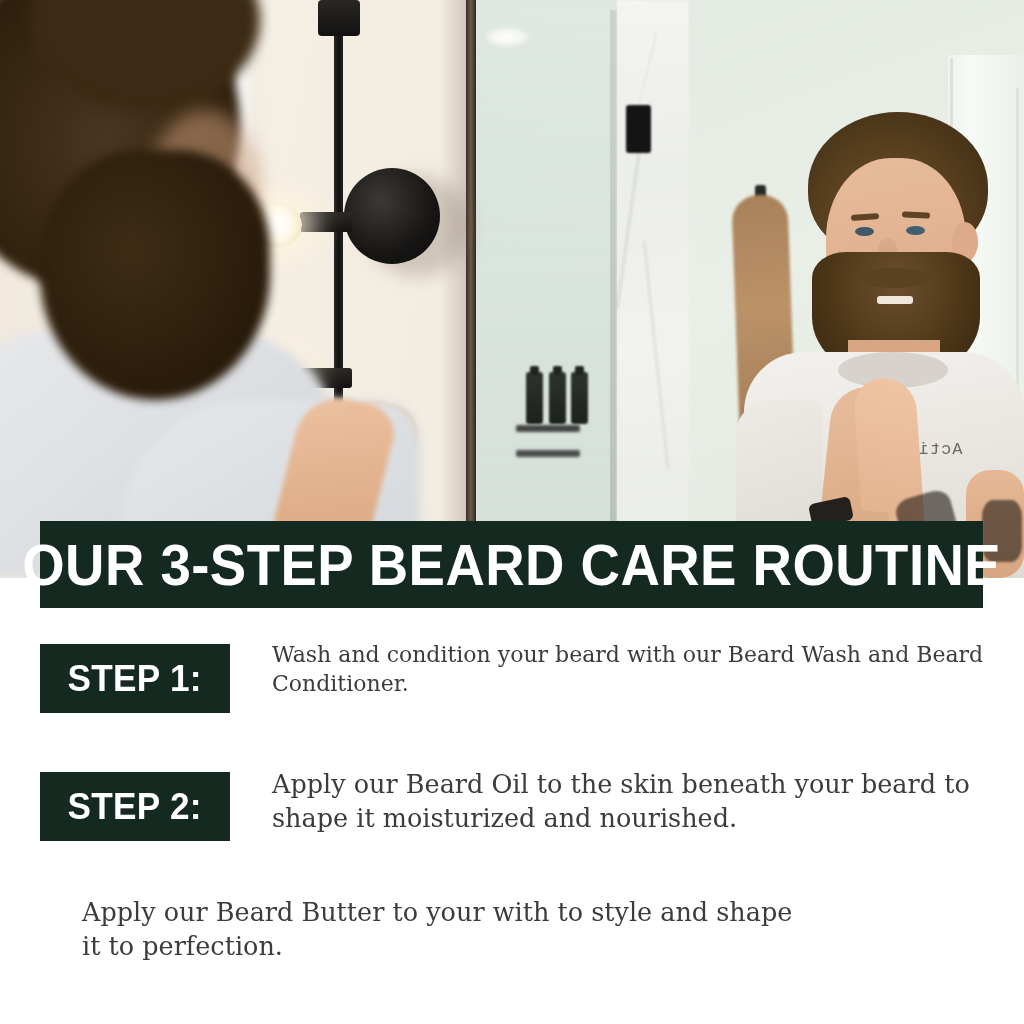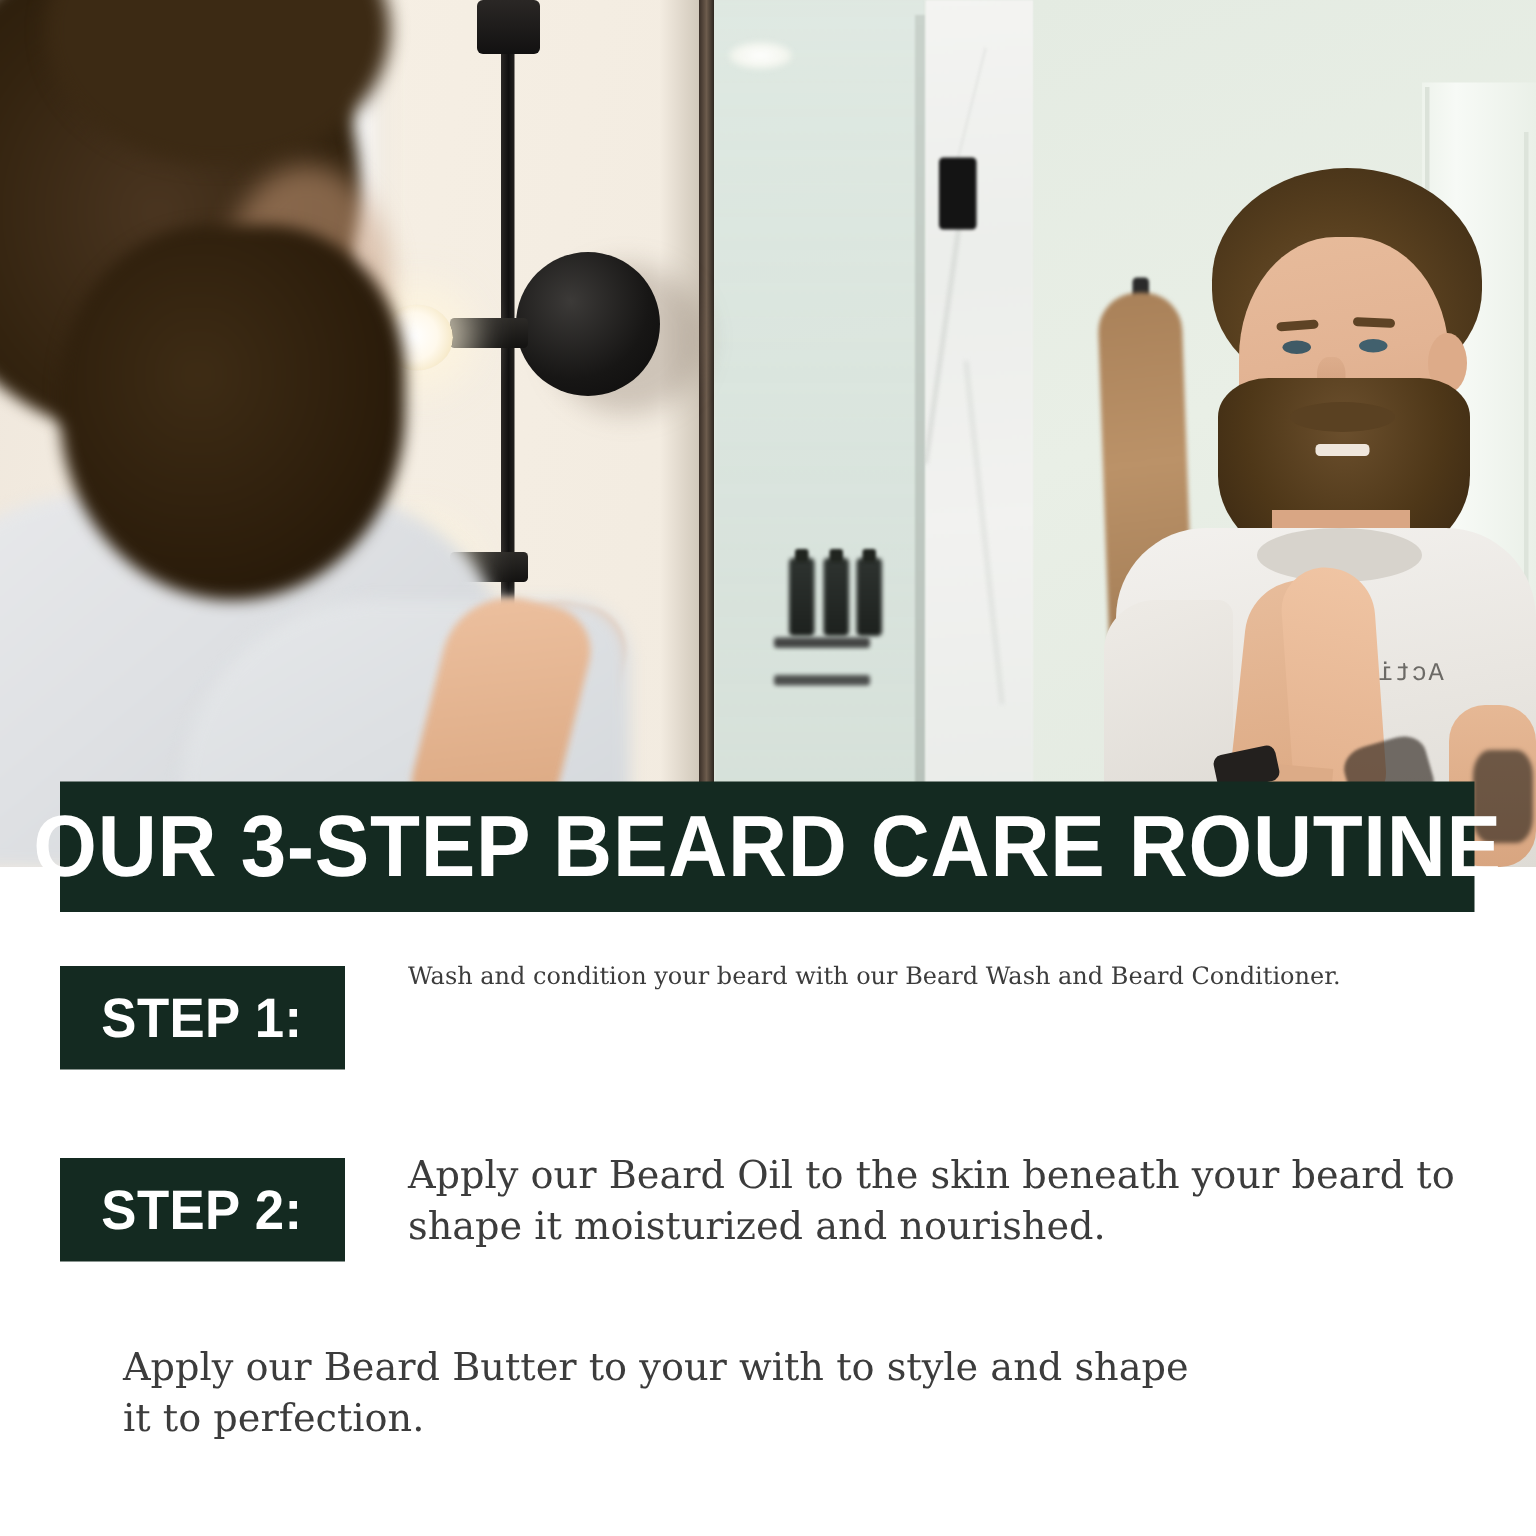--- a/index.html
+++ b/index.html
@@ -226,21 +226,21 @@
     color:#ffffff;
     font-family:"Liberation Sans Narrow","Liberation Sans", sans-serif;
     font-weight:700; font-size:37px; letter-spacing:.3px;
     transform:scaleX(.95); white-space:nowrap; line-height:1;
   }
   .step-text {
     margin-left:42px; width:712px;
     color:#3c3c3c;
     font-family:"DejaVu Serif","Liberation Serif", serif;
     font-weight:400;
-    font-size:16px;
+    font-size:22px;
     line-height:1.32;
   }
   .step-row.s2 .step-text, .step-row.s3 .step-text { font-size:25.5px; }
 </style>
 </head>
 <body>
 
 <div class="page">
 
   <div class="photo">

